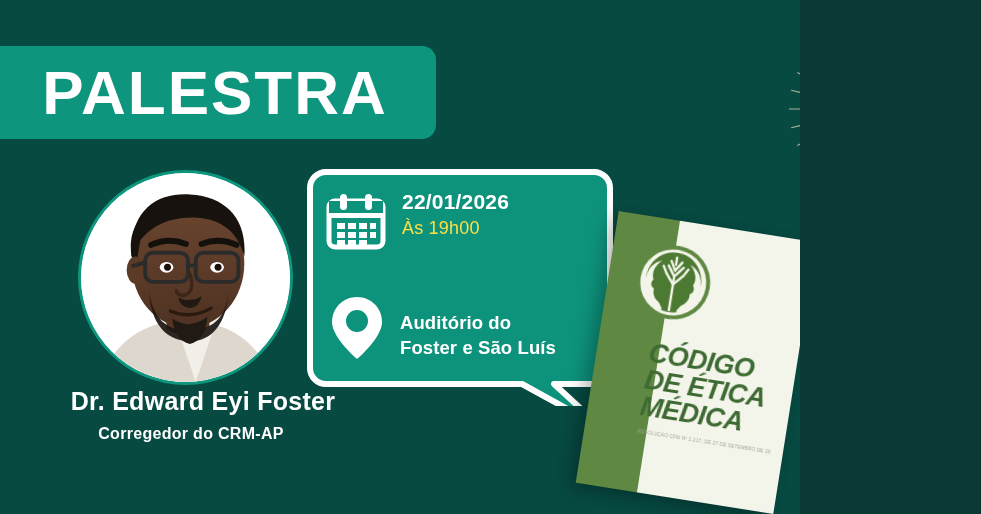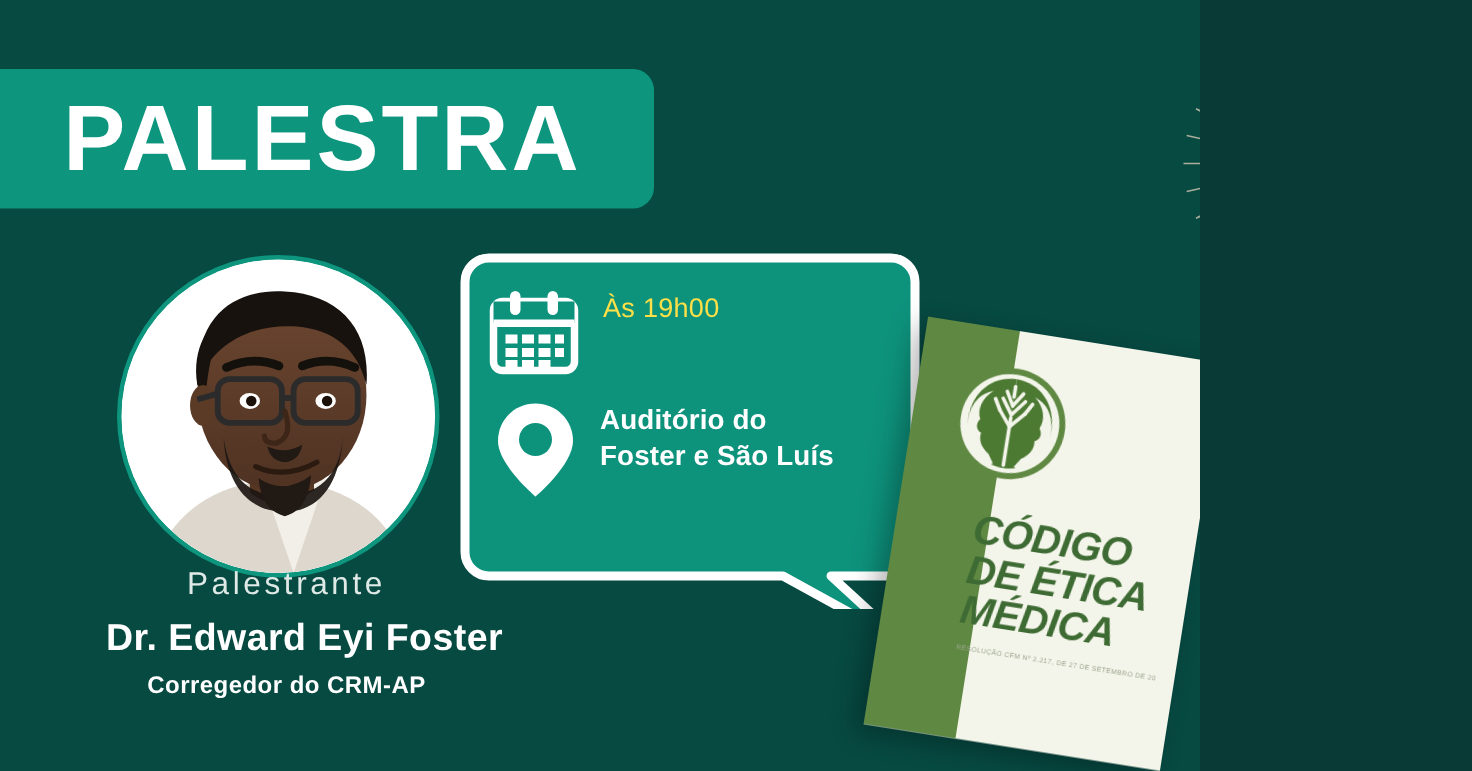--- a/index.html
+++ b/index.html
@@ -123,21 +123,21 @@
   }
   #info-card-shape { position:absolute; inset:0; width:312px; height:240px; }
   #info-card-content {
     position:absolute;
     top:24px; left:22px;
     width:268px;
   }
 
   .info-row { display:flex; align-items:flex-start; }
   #row-date { gap:16px; }
-  #row-place { gap:16px; margin-top:16px; align-items:flex-start; }
+  #row-place { gap:16px; margin-top:44px; align-items:flex-end; }
 
   .info-icon { flex:0 0 auto; }
   #calendar-icon { width:60px; height:60px; margin-top:2px; }
   #location-icon { width:54px; height:64px; margin-left:4px; }
 
   #event-date {
     color:#ffffff;
     font-size:21px;
     font-weight:bold;
     line-height:1.1;
@@ -317,21 +317,20 @@
 
           <path d="M70 122 C72 156 88 172 110 173 C134 174 150 156 152 120 C150 150 134 162 110 162 C88 162 74 150 70 122 Z" fill="#1c1612" opacity=".92"></path>
           <path d="M94 150 Q112 162 130 148 Q128 172 112 176 Q96 172 94 150 Z" fill="#201914"></path>
           <path d="M100 128 Q112 134 124 127 Q122 138 112 139 Q102 138 100 128 Z" fill="#211a14"></path>
         </g>
       </svg>
     </div>
   </div>
 
   <div id="speaker-caption">
-    <div id="speaker-role">Palestrante</div>
     <div id="speaker-name">Dr. Edward Eyi Foster</div>
     <div id="speaker-subtitle">Corregedor do CRM-AP</div>
   </div>
 
   <div id="info-card-wrap">
     <svg id="info-card-shape" viewBox="0 0 312 240">
       <path d="M22 6 H290 A16 16 0 0 1 306 22 V202 A16 16 0 0 1 290 218 H250 L298 262 L218 218 H22 A16 16 0 0 1 6 202 V22 A16 16 0 0 1 22 6 Z" fill="#0d927c" stroke="#ffffff" stroke-width="6" stroke-linejoin="round"></path>
     </svg>
 
     <div id="info-card-content">
@@ -350,20 +349,21 @@
             <rect x="11" y="40" width="8" height="6"></rect>
               <rect x="22" y="40" width="8" height="6"></rect>
             <rect x="33" y="40" width="8" height="6"></rect>
               <rect x="44" y="40" width="6" height="6"></rect>
             <rect x="11" y="48" width="8" height="5"></rect>
               <rect x="22" y="48" width="8" height="5"></rect>
             <rect x="33" y="48" width="8" height="5"></rect>
           </g>
         </svg>
         <div>
+          <div id="event-date">22/01/2026</div>
           <div id="event-time">Às 19h00</div>
         </div>
       </div>
 
       <div class="info-row" id="row-place">
         <svg class="info-icon" id="location-icon" viewBox="0 0 54 64">
           <path d="M27 1 C13 1 2 12 2 26 C2 42 27 63 27 63 C27 63 52 42 52 26 C52 12 41 1 27 1 Z" fill="#ffffff"></path>
           <circle cx="27" cy="25" r="11" fill="#0d927c"></circle>
         </svg>
         <div id="event-venue">

